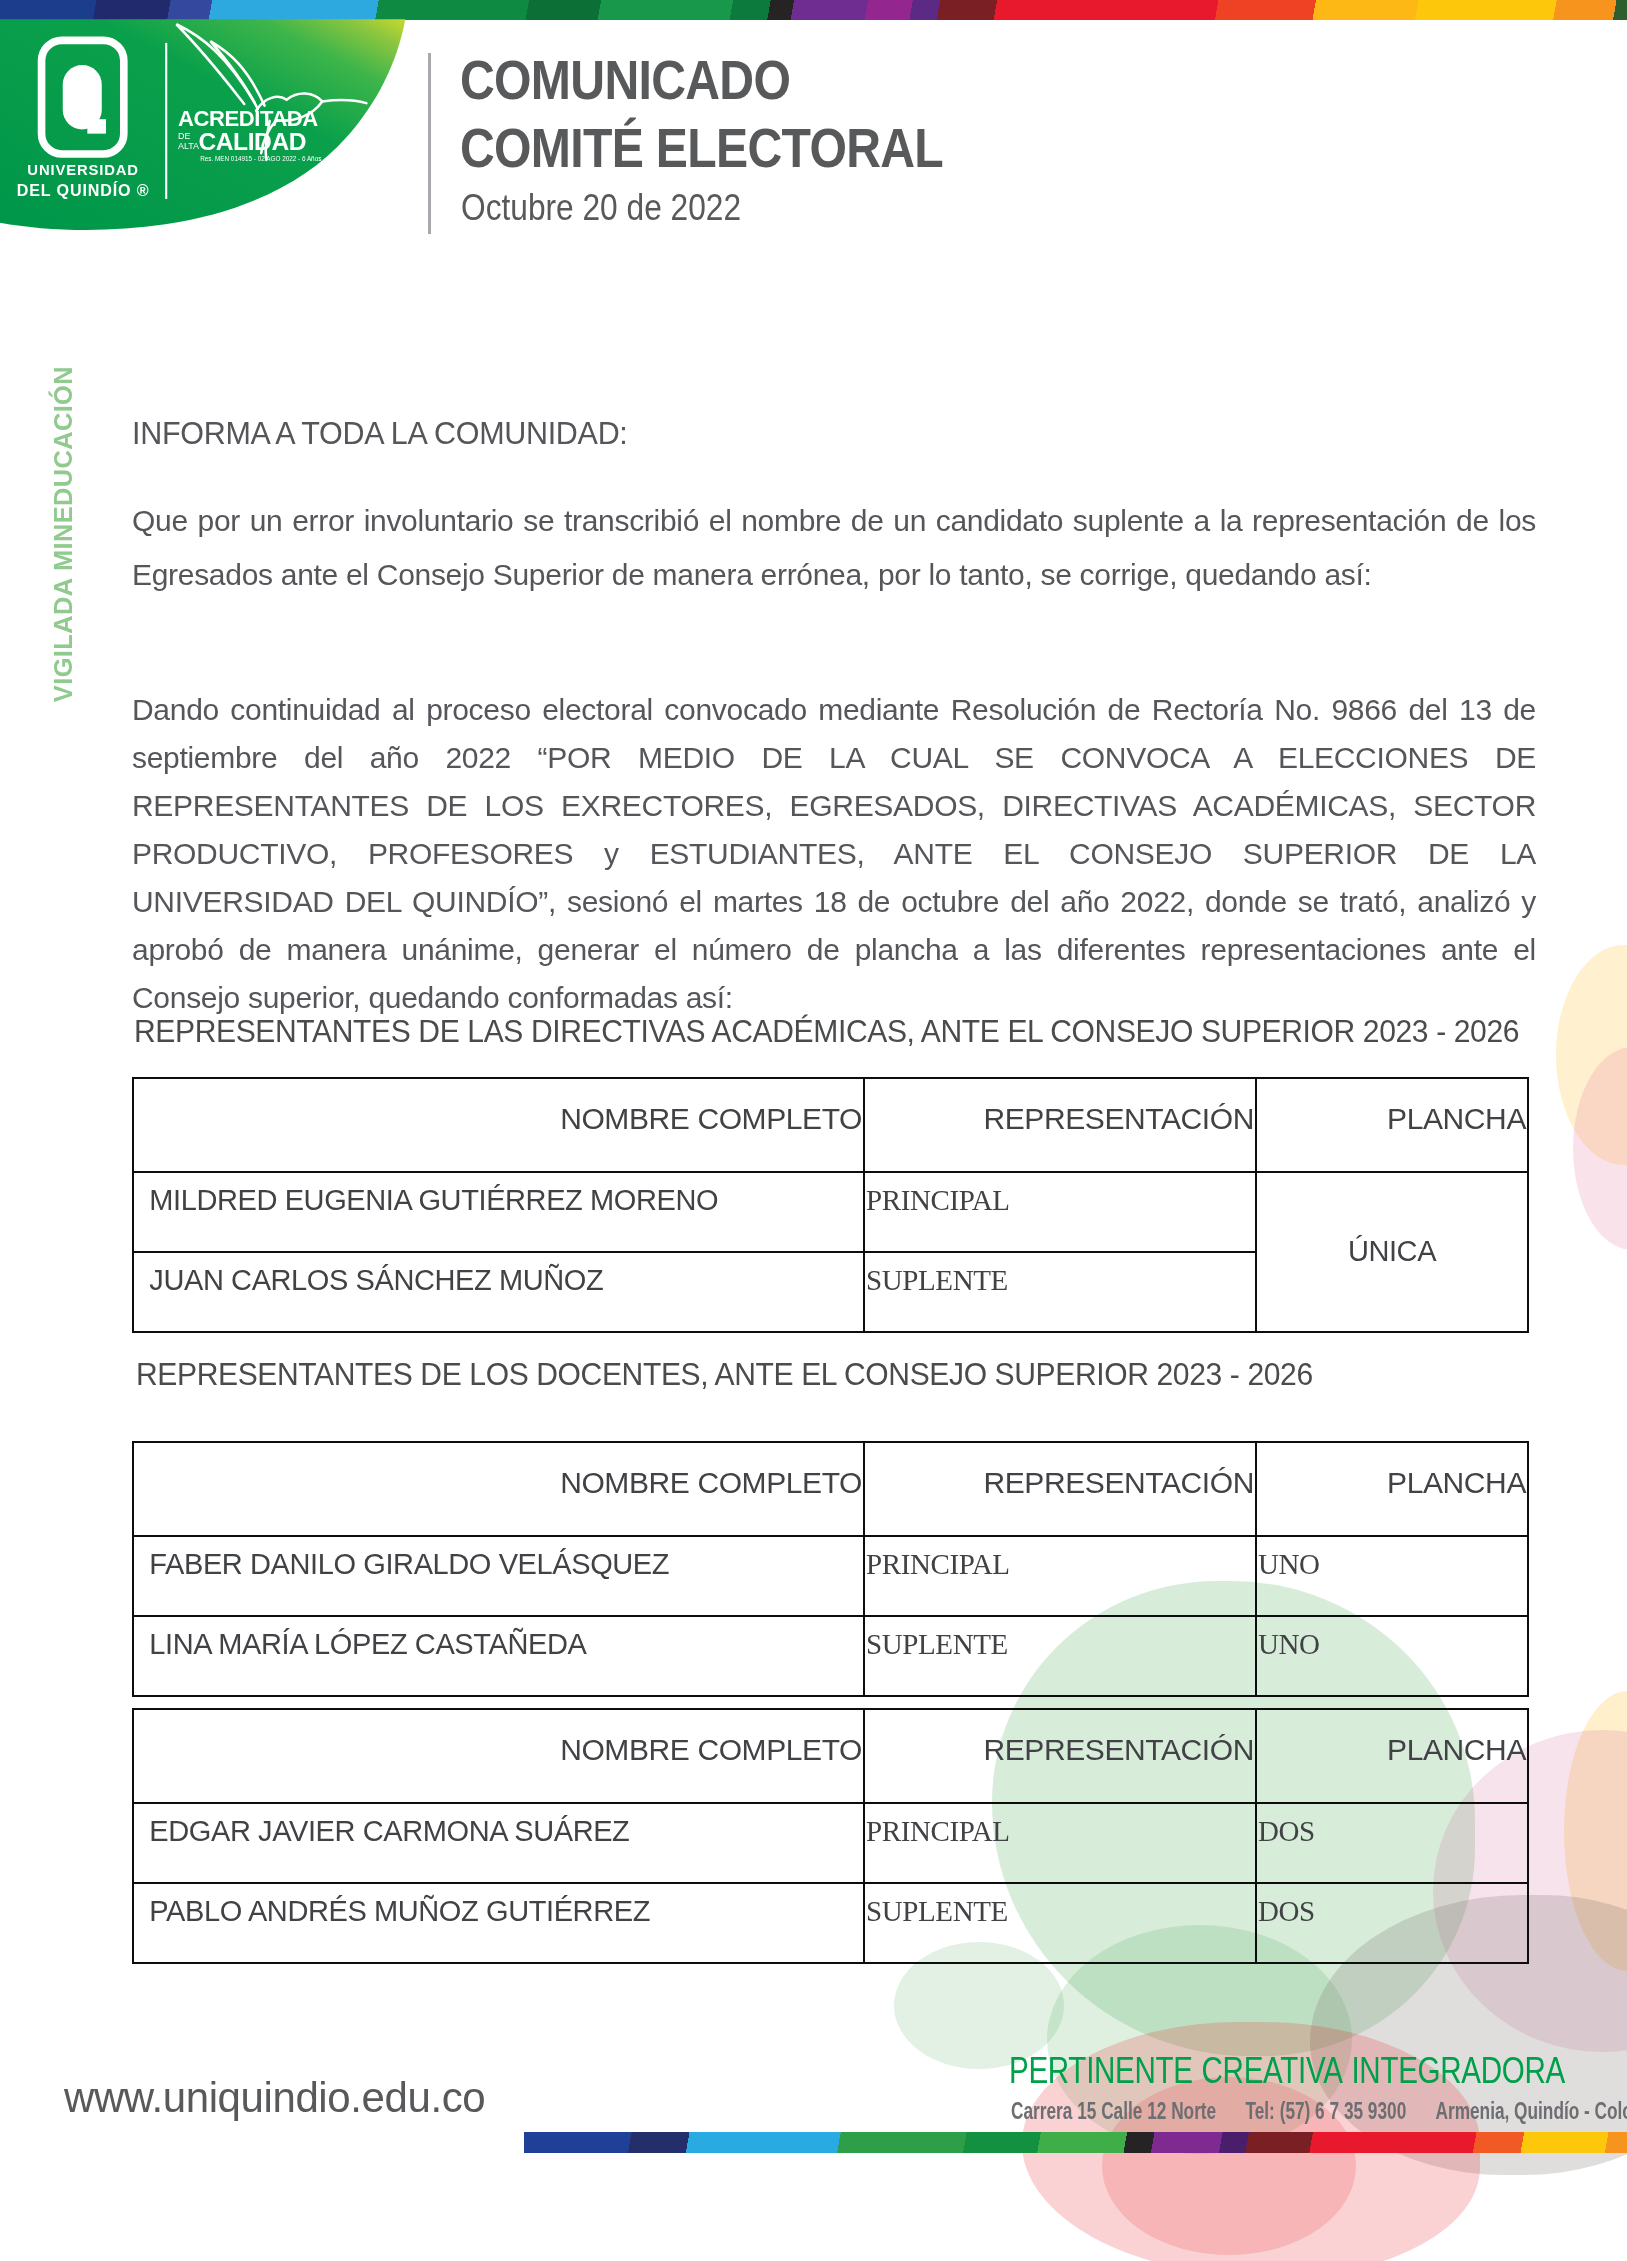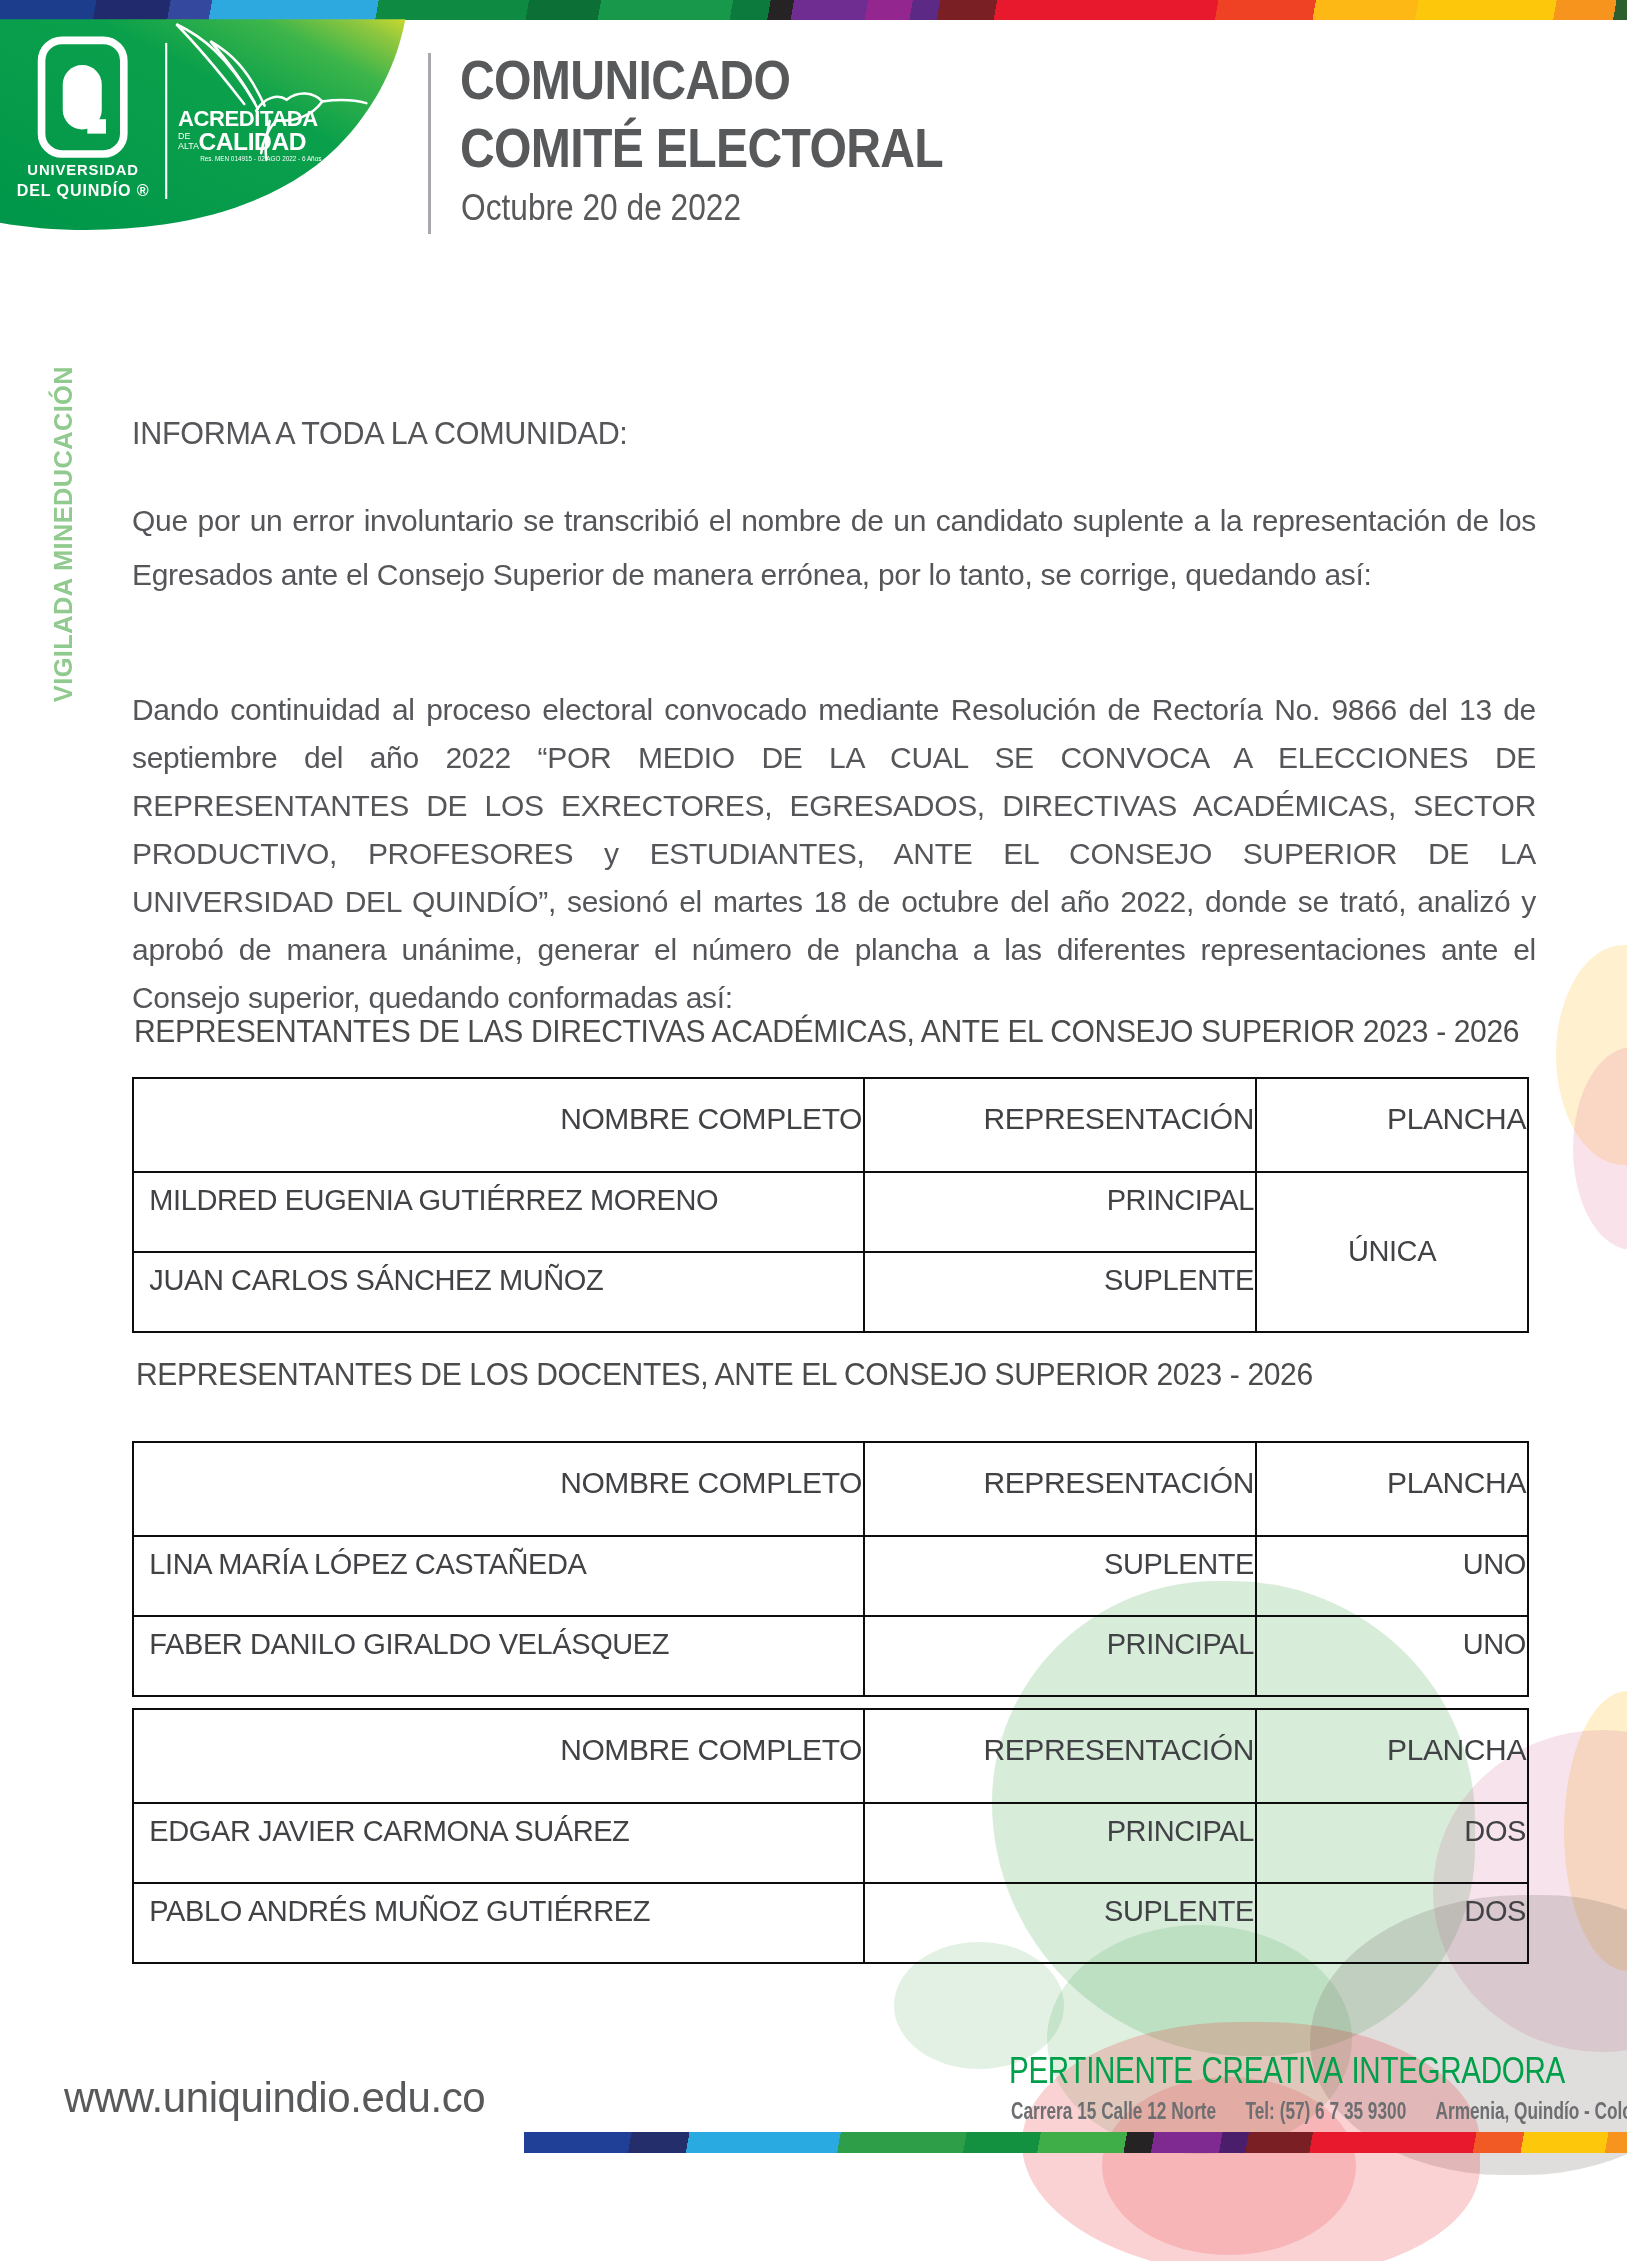--- a/index.html
+++ b/index.html
@@ -48,21 +48,21 @@
 
   
   .dtable{position:absolute;left:132px;width:1395px;border-collapse:collapse;table-layout:fixed;
       z-index:1;background:transparent;}
   #table1{top:1077px;} #table2{top:1441px;} #table3{top:1708px;}
   .dtable td,.dtable th{border:2.1px solid #0d0d0d;font-weight:normal;color:#414245;
       font-size:29px;letter-spacing:-0.4px;vertical-align:top;background:transparent;}
   .dtable th{height:68px;padding-top:23px;font-size:30px;text-align:right;}
   .dtable td{height:66px;padding-top:11px;}
   .cell-name{text-align:left;padding-left:15.3px;border-radius:20px;}
-  .cell-center{text-align:right;}
+  .cell-center{text-align:left;font-family:Liberation Serif, serif;}
   .cell-merged{vertical-align:middle !important;text-align:center;padding-top:0 !important;}
 
   
   .blob{position:absolute;z-index:0;}
   #blob-green-main{left:992px;top:1581px;width:483px;height:475px;border-radius:48% 52% 45% 55%;background:rgba(58,160,70,.20);}
   #blob-green-low{left:1047px;top:1925px;width:305px;height:229px;border-radius:50%;background:rgba(58,160,70,.16);}
   #blob-green-small{left:894px;top:1942px;width:170px;height:127px;border-radius:50%;background:rgba(58,160,70,.15);}
   #blob-rose{left:1433px;top:1730px;width:339px;height:322px;border-radius:50%;background:rgba(199,82,134,.16);}
   #blob-gray{left:1310px;top:1895px;width:407px;height:280px;border-radius:55% 45% 50% 50%;background:rgba(115,104,99,.22);}
   #blob-red{left:1022px;top:2022px;width:458px;height:254px;border-radius:50% 50% 45% 55%;background:rgba(236,28,36,.20);}
@@ -179,27 +179,27 @@
         <col style="width:392px">
         <col style="width:272px">
       </colgroup>
     <tbody>
         <tr>
       <th>NOMBRE COMPLETO</th>
       <th>REPRESENTACIÓN</th>
       <th>PLANCHA</th>
     </tr>
     <tr>
+      <td class="cell-name">FABER DANILO GIRALDO VELÁSQUEZ</td>
+      <td class="cell-center">PRINCIPAL</td>
+      <td class="cell-center">UNO</td>
+    </tr>
+    <tr>
       <td class="cell-name">LINA MARÍA LÓPEZ CASTAÑEDA</td>
       <td class="cell-center">SUPLENTE</td>
-      <td class="cell-center">UNO</td>
-    </tr>
-    <tr>
-      <td class="cell-name">FABER DANILO GIRALDO VELÁSQUEZ</td>
-      <td class="cell-center">PRINCIPAL</td>
       <td class="cell-center">UNO</td>
     </tr>
   </tbody>
     </table>
 
   <table class="dtable" id="table3">
     <colgroup>
         <col style="width:731px">
         <col style="width:392px">
         <col style="width:272px">

